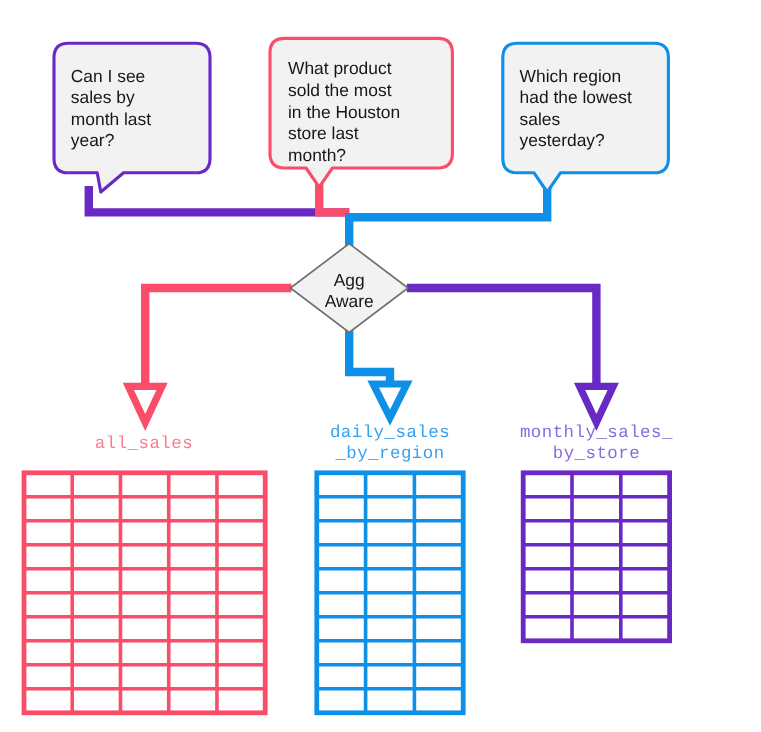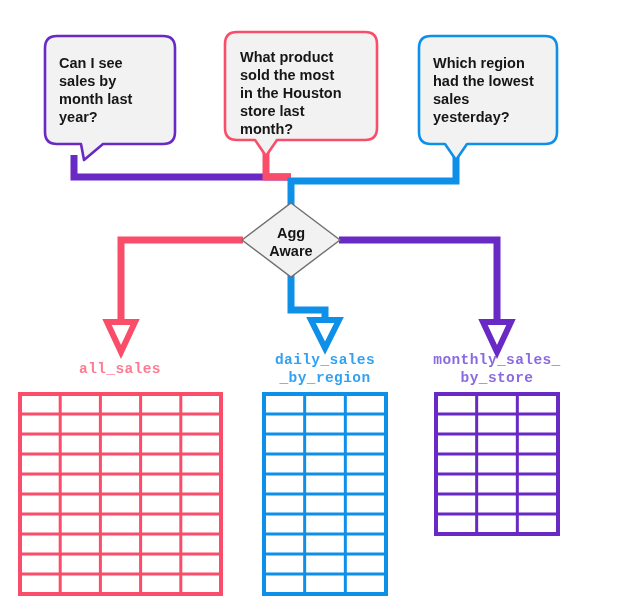--- a/index.html
+++ b/index.html
@@ -9,21 +9,20 @@
   }
   body {
     font-family: "Liberation Sans", sans-serif;
   }
   #canvas {
     position: relative;
     width: 634px;
     height: 610px;
     background: #ffffff;
     overflow: hidden;
-    font-weight: bold;
   }
   #diagram-svg {
     position: absolute;
     top: 0;
     left: 0;
     width: 634px;
     height: 610px;
   }
   .bubble-text {
     font-family: "Liberation Sans", sans-serif;

